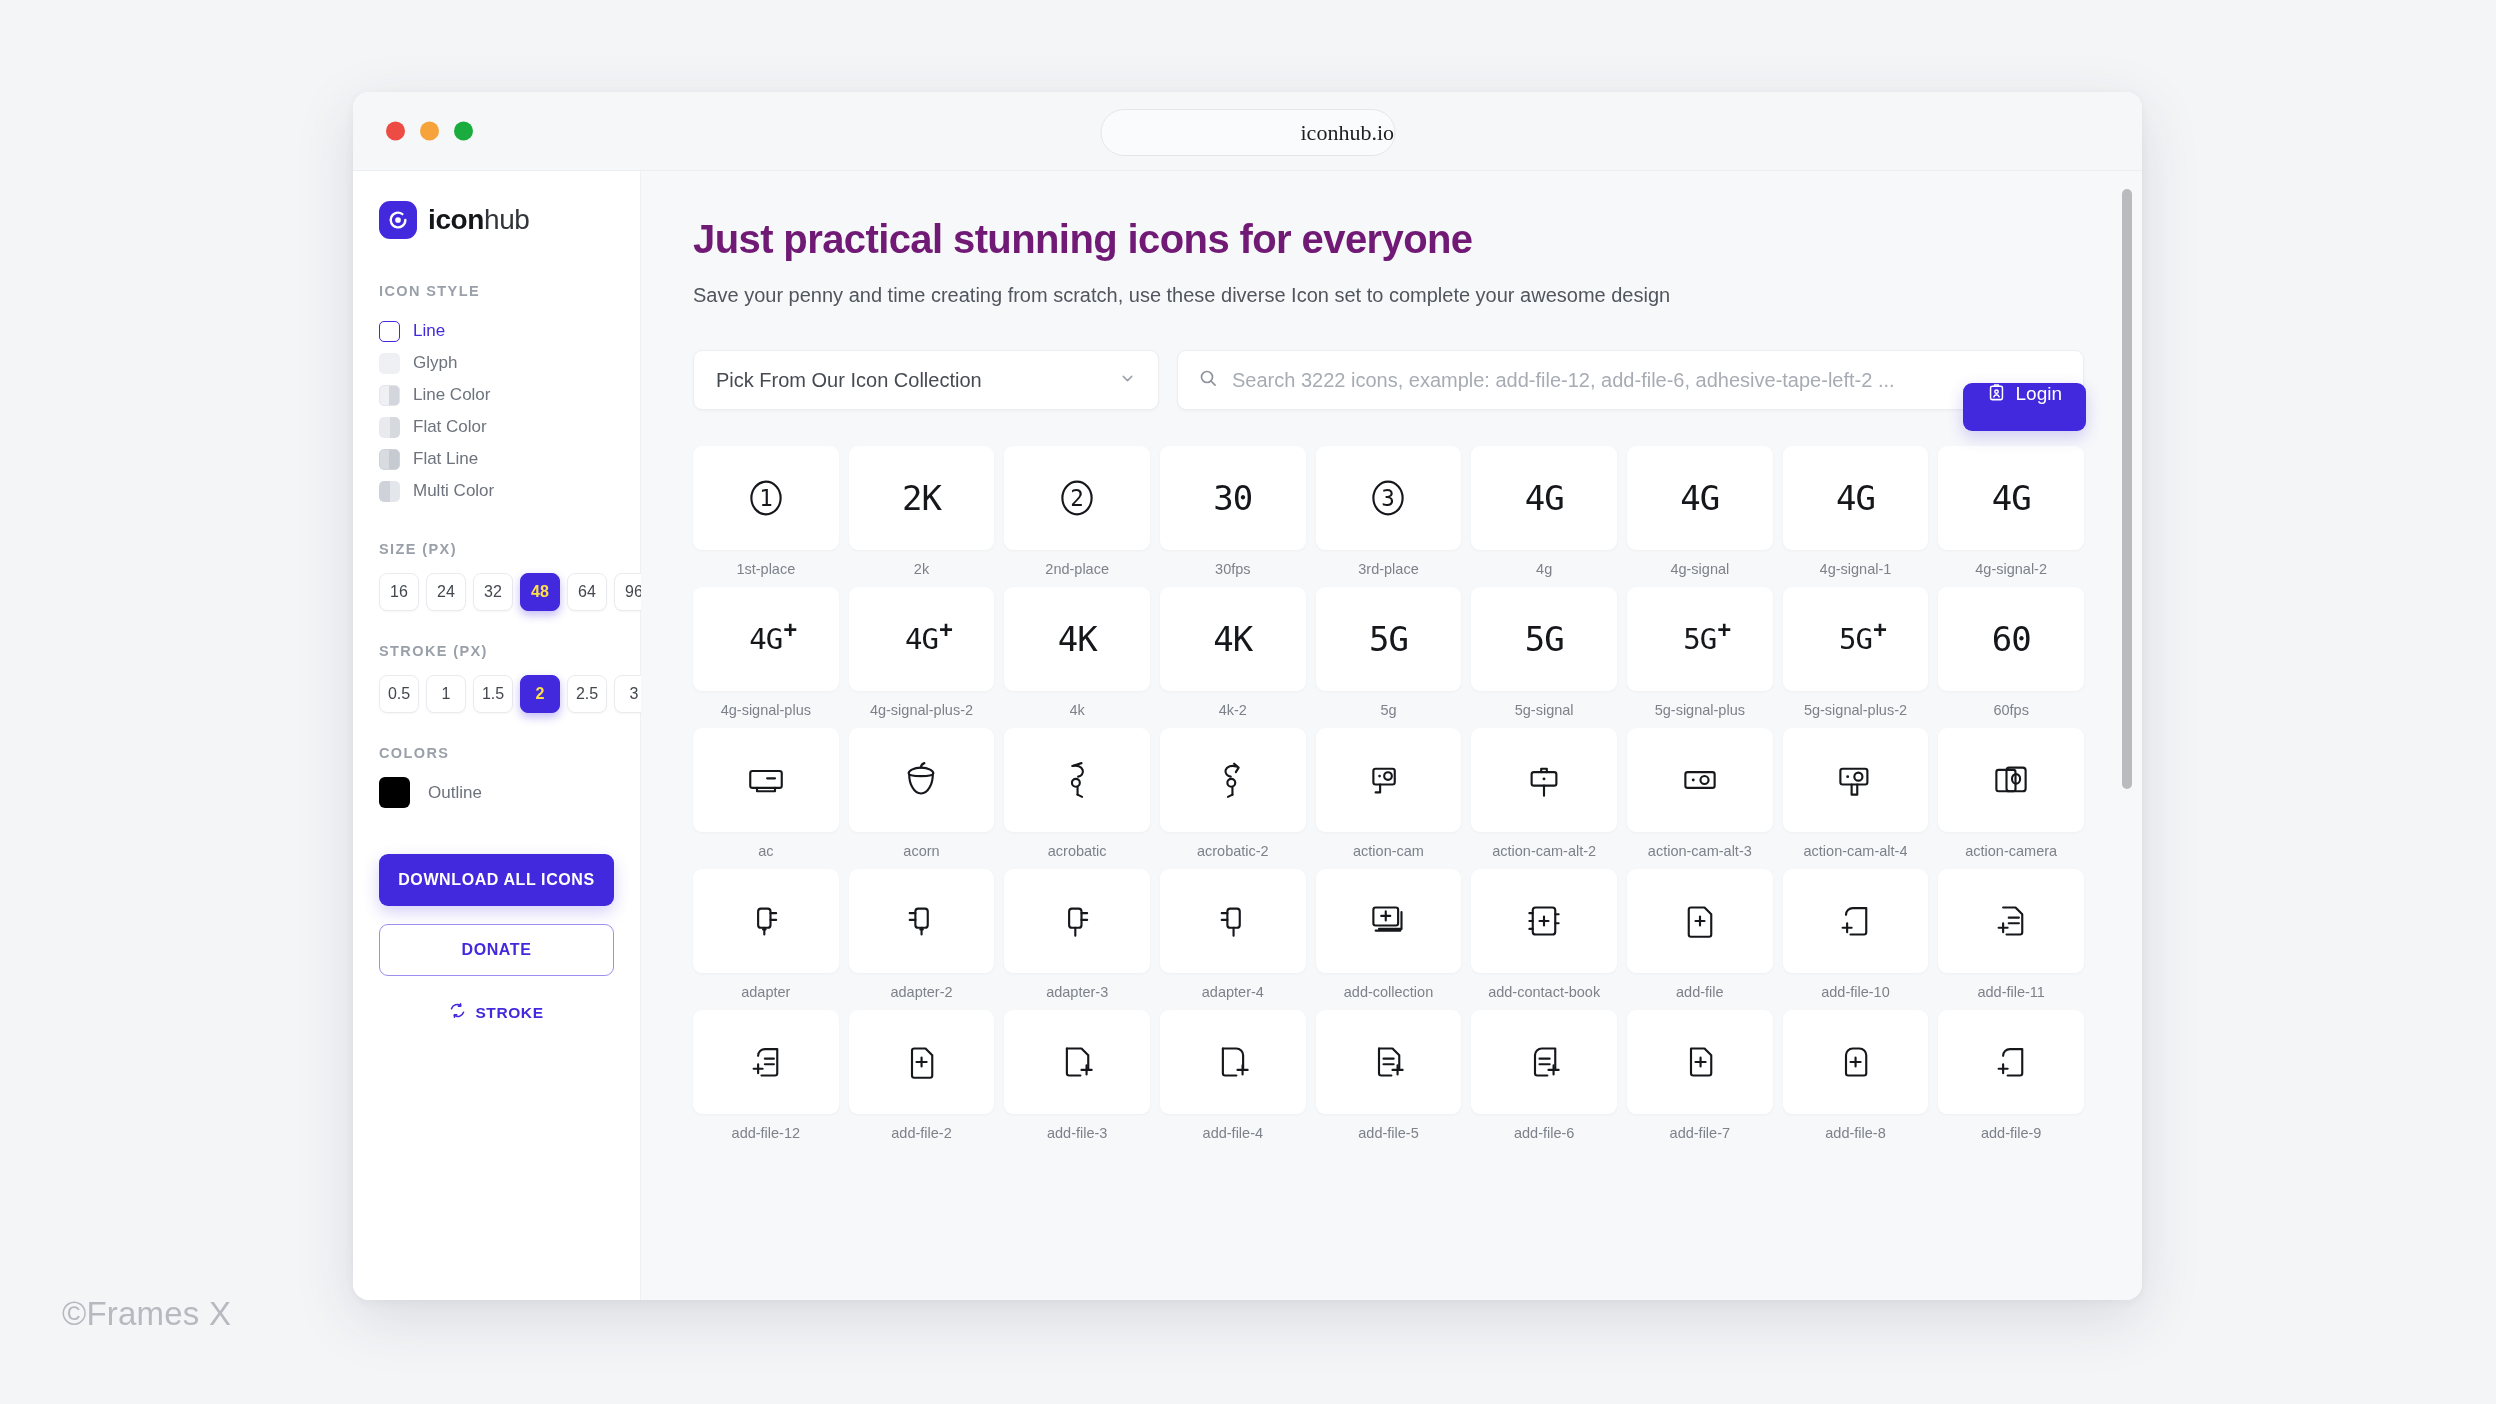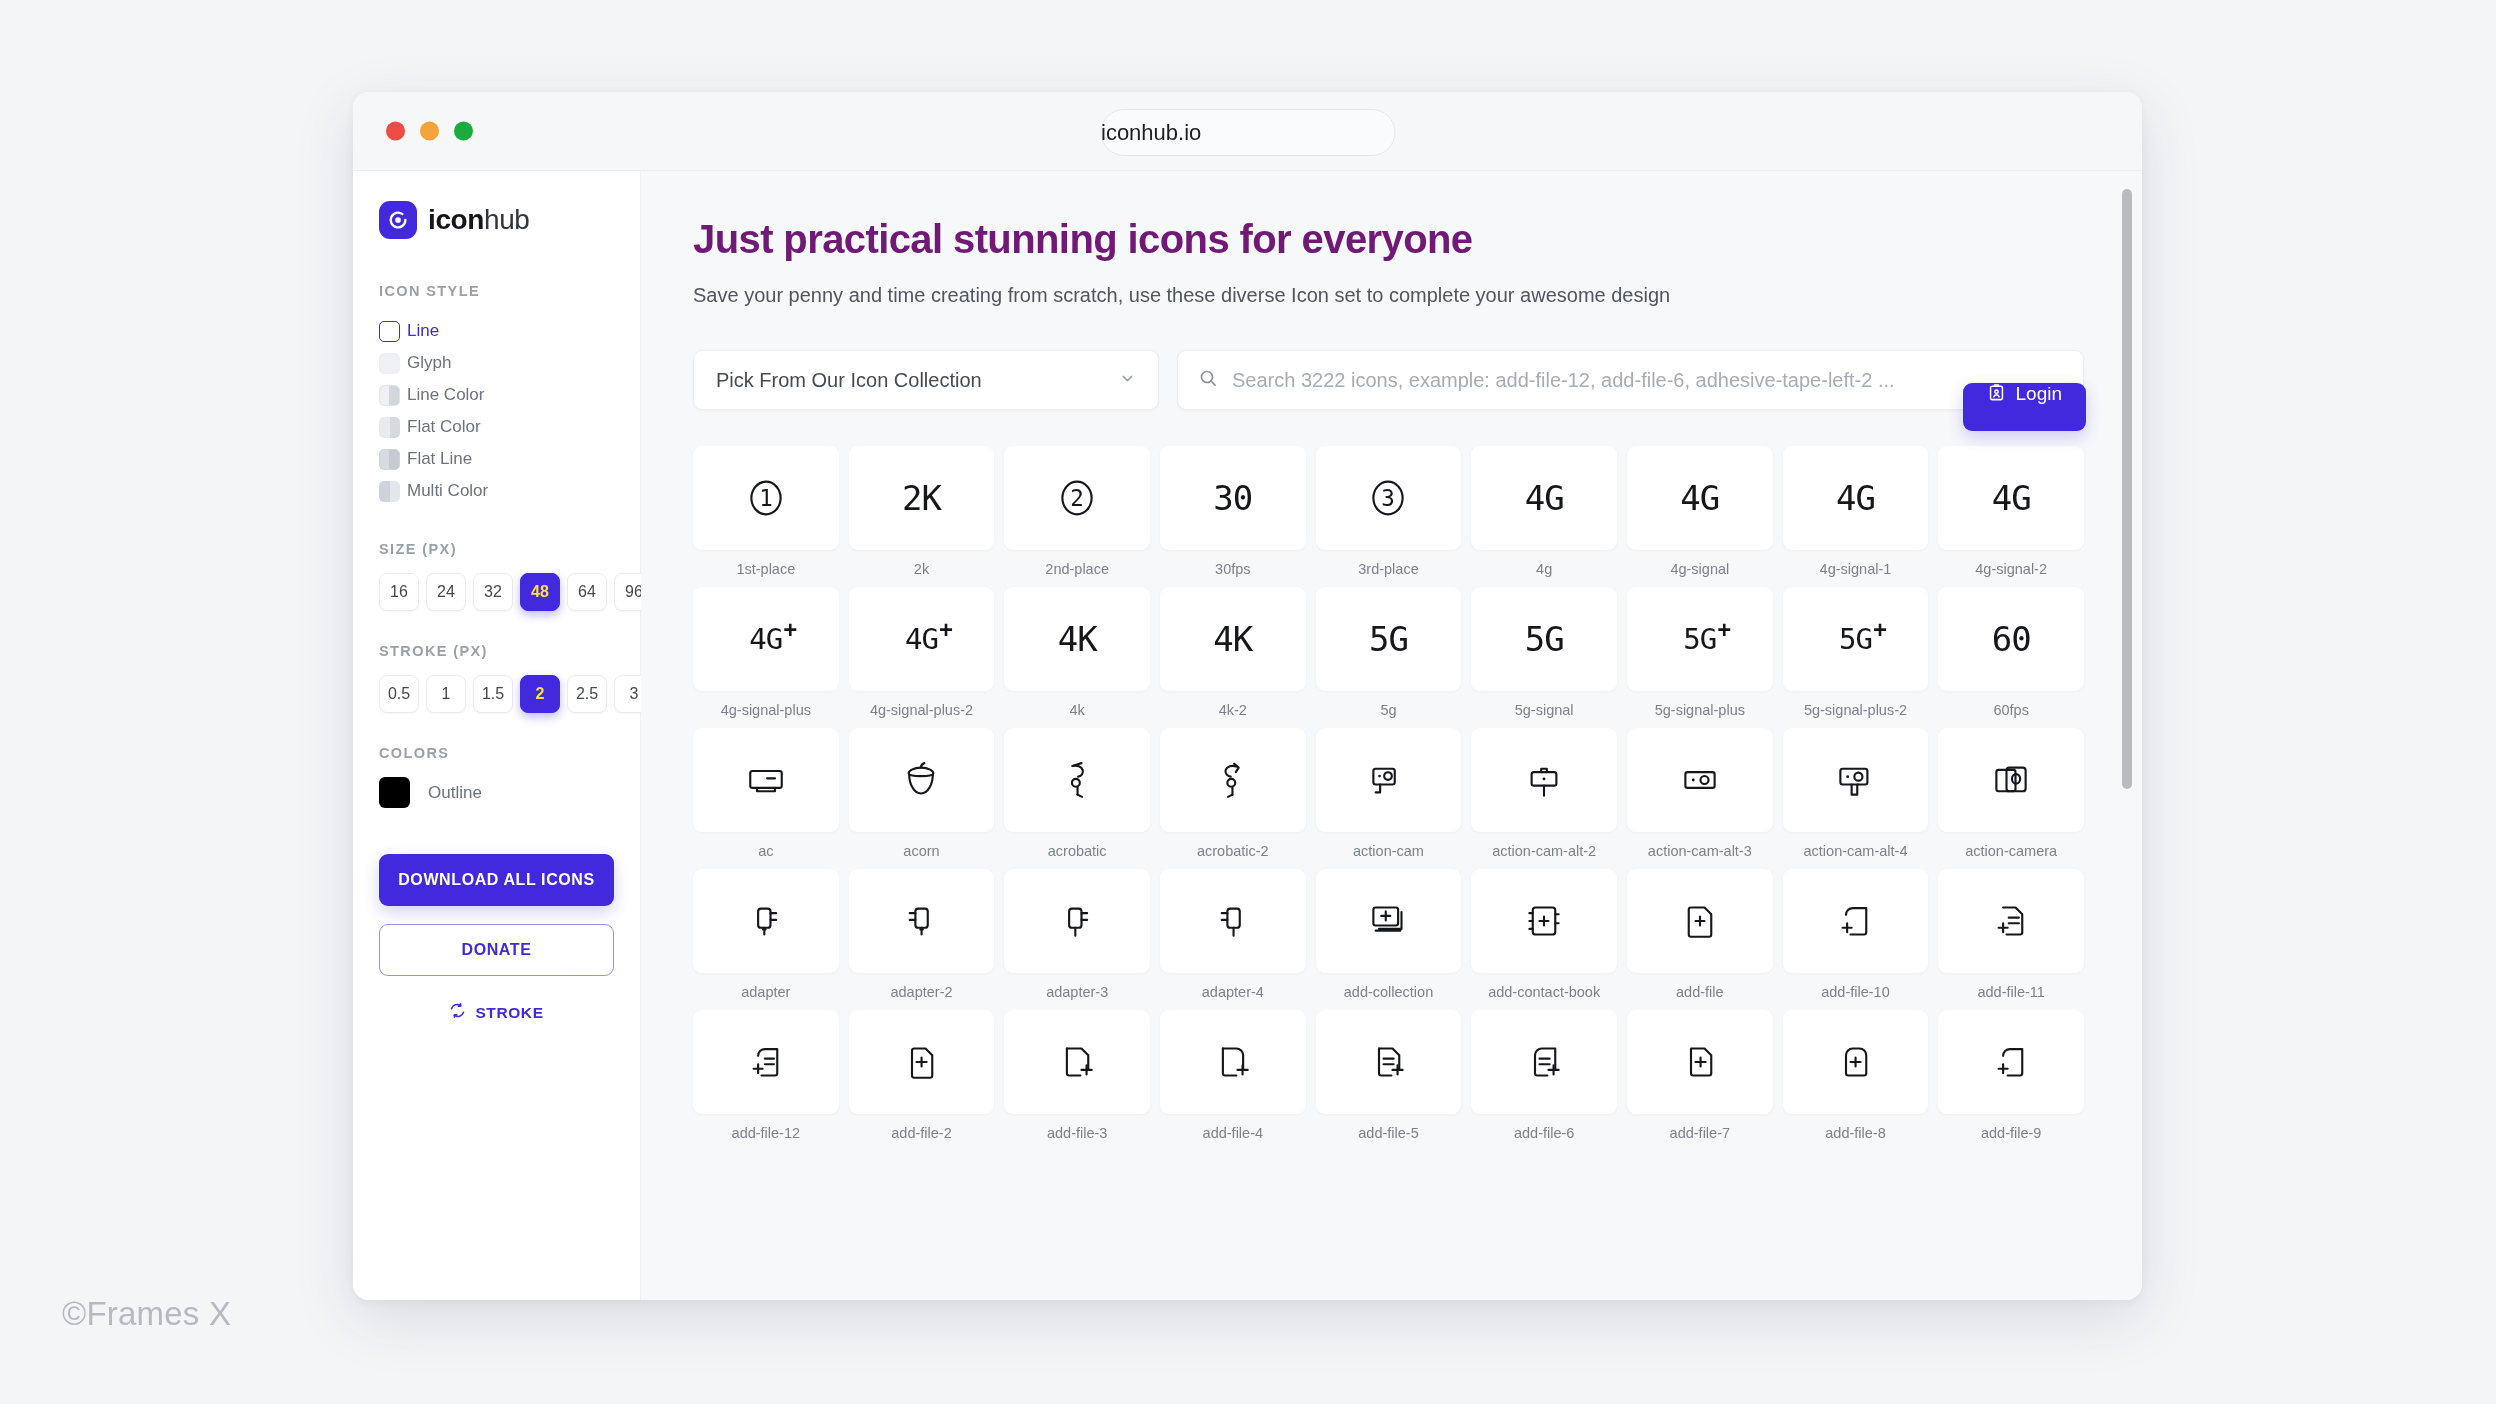--- a/index.html
+++ b/index.html
@@ -38,22 +38,22 @@
   .dot { width: 19px; height: 19px; border-radius: 50%; }
   .dot.red { background: #ec4c43; }
   .dot.yellow { background: #f6a33c; }
   .dot.green { background: #1bac3f; }
   .urlbar {
     position: absolute; left: 50%; transform: translateX(-50%);
     top: 17px;
     width: 295px; height: 47px;
     border: 1px solid #e4e6e9; border-radius: 24px;
     background: #fafbfc;
-    display: flex; align-items: center; justify-content: flex-start;
-    font-size: 22px; color: #1d2023;
+    display: flex; align-items: center; justify-content: flex-end;
+    font-size: 22px; color: #1d2023; font-family: Liberation Serif, serif;
   }
 
   .body-area { flex: 1 1 auto; display: flex; min-height: 0; position: relative; }
 
   
   .sidebar {
     width: 288px; flex: 0 0 288px;
     background: #ffffff;
     border-right: 1px solid #eef0f2;
     padding: 30px 26px 0 26px;
@@ -64,21 +64,21 @@
     display: flex; align-items: center; justify-content: center;
   }
   .brand-text { font-size: 28px; font-weight: 700; color: #14161a; letter-spacing: -.4px; }
   .brand-text .light { font-weight: 400; color: #31353b; }
 
   .sec-title {
     font-size: 14.5px; font-weight: 700; letter-spacing: 1.4px;
     color: #9aa0a9; text-transform: uppercase; margin-bottom: 16px;
   }
   .style-list { margin-bottom: 34px; }
-  .style-row { display: flex; align-items: center; gap: 7px; height: 32px; cursor: pointer; }
+  .style-row { display: flex; align-items: center; gap: 13px; height: 32px; cursor: pointer; }
   .sw { width: 21px; height: 21px; border-radius: 5px; flex: 0 0 21px; }
   .sw.line { border: 1.6px solid #4229dd; background: #fff; }
   .sw.glyph { background: #eef0f3; }
   .sw.linecolor { background: linear-gradient(90deg,#eef0f3 50%, #d3d7dd 50%); border: 1.4px solid #e2e5e9; }
   .sw.flatcolor { background: linear-gradient(90deg,#e8eaee 50%, #d6dade 50%); }
   .sw.flatline { background: linear-gradient(90deg,#d8dce1 50%, #c6cbd1 50%); border: 1.4px solid #cfd3d9; }
   .sw.multicolor { background: linear-gradient(90deg,#cfd3d9 50%, #e3e6ea 50%); }
   .style-label { font-size: 17px; color: #6d737c; }
   .style-row.active .style-label { color: #4229dd; }
 

